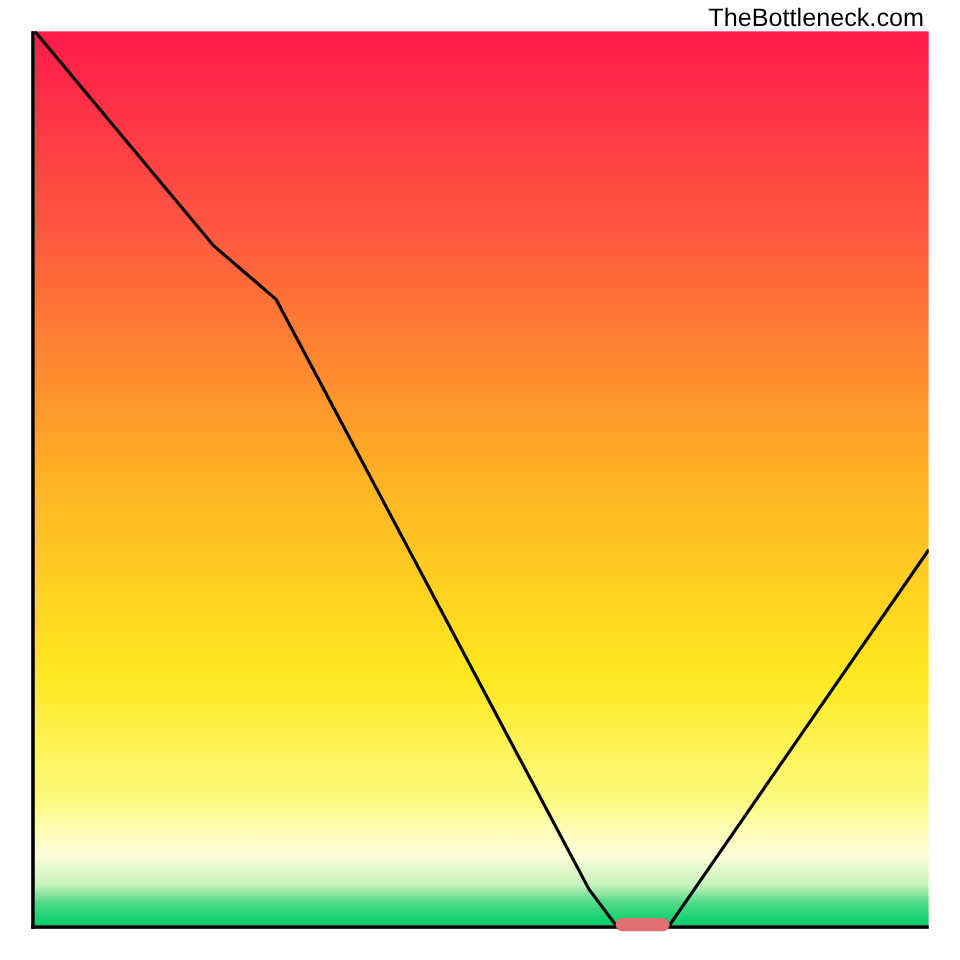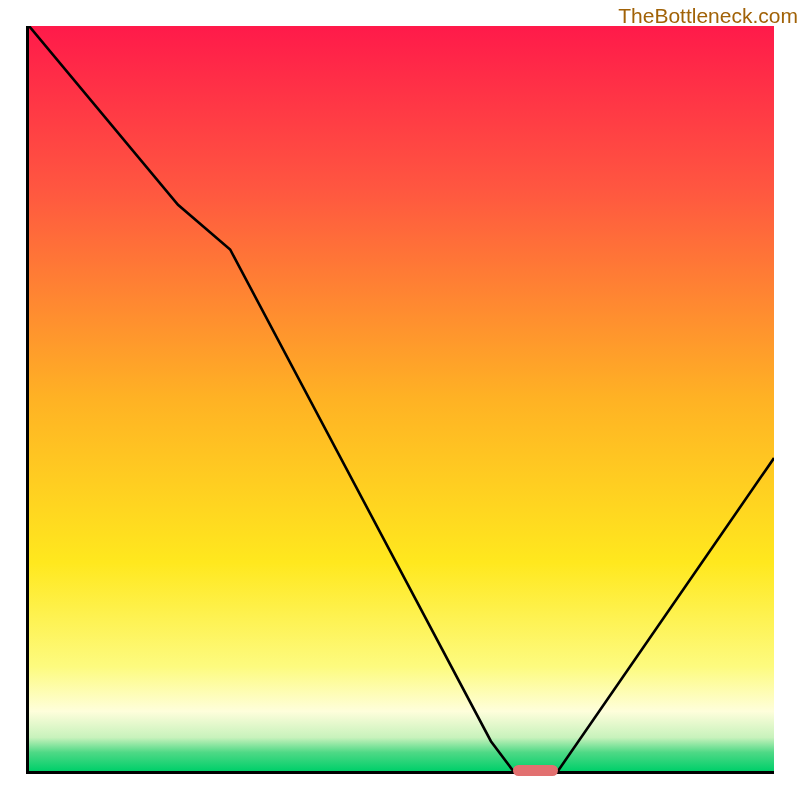--- a/index.html
+++ b/index.html
@@ -7,22 +7,22 @@
     padding: 0;
     background: #ffffff;
     width: 800px;
     height: 800px;
     position: relative;
     font-family: Arial, sans-serif;
   }
   .watermark {
     position: absolute;
     top: 4px;
-    right: 2px;
-    color: #a16207;
+    right: 30px;
+    color: #000000;
     font-size: 21px;
     font-weight: 500;
     z-index: 10;
   }
   .plot-area {
     position: absolute;
     left: 26px;
     top: 26px;
     width: 748px;
     height: 748px;

